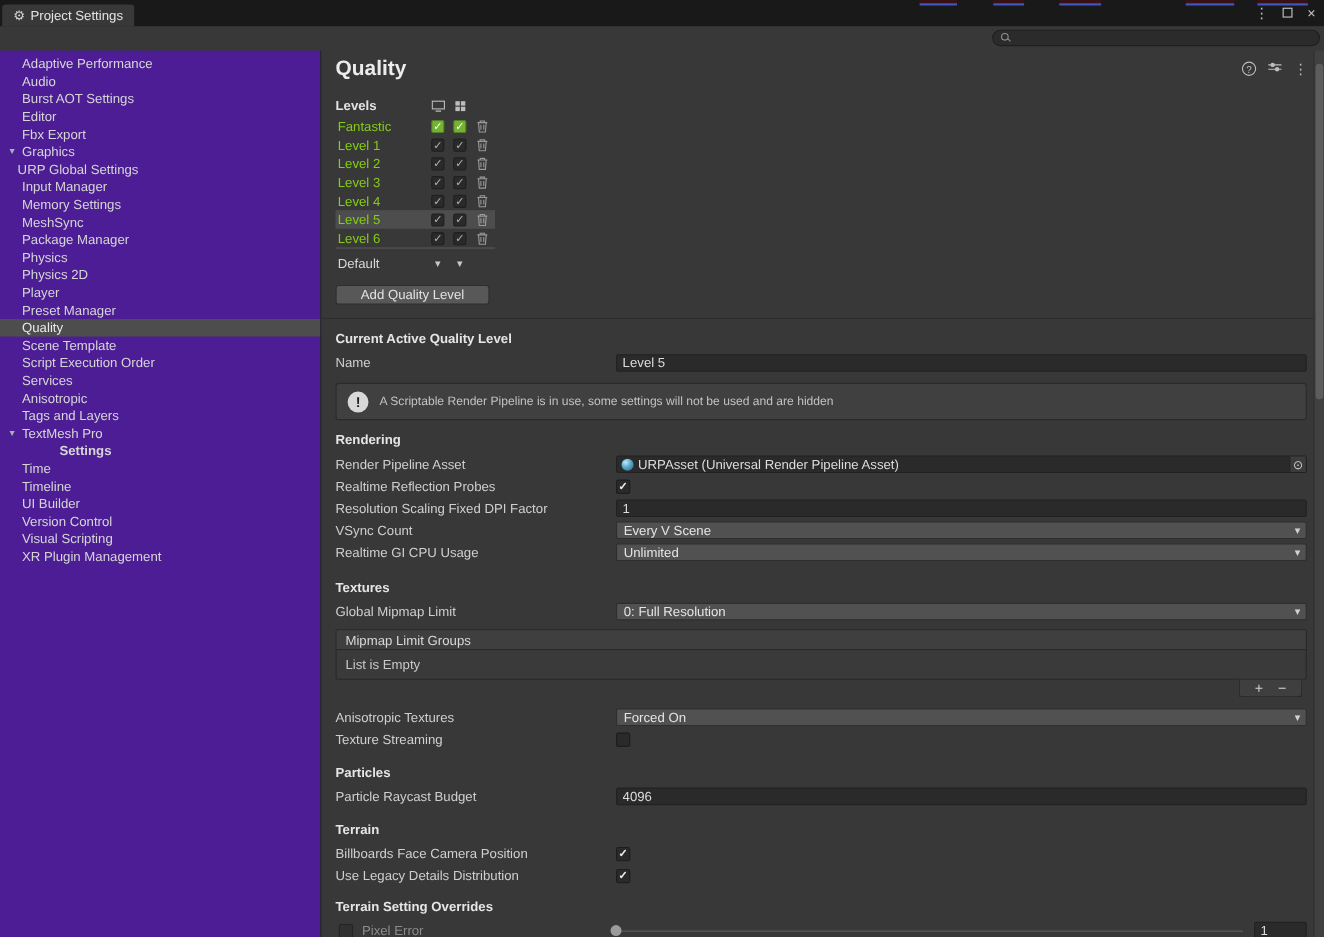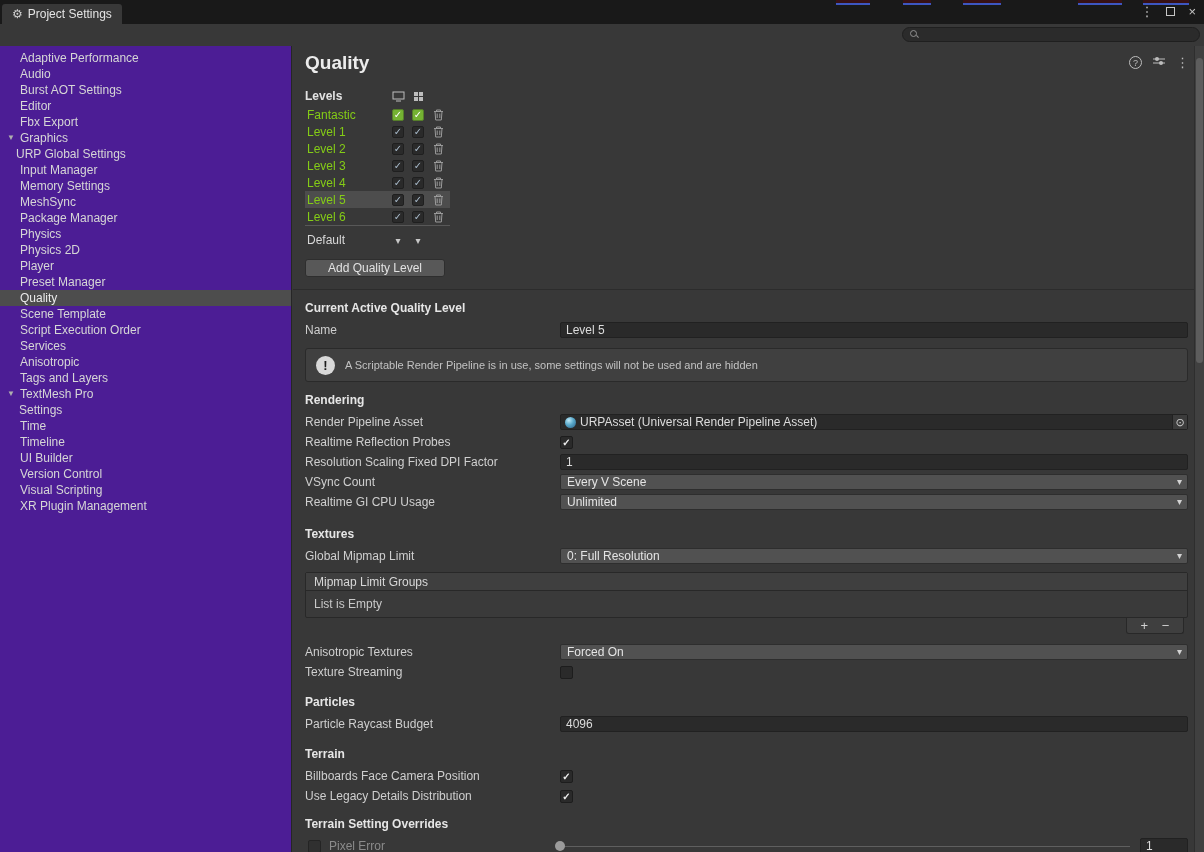--- a/index.html
+++ b/index.html
@@ -32,21 +32,21 @@
                 background: #909090; transform: rotate(45deg); }
 
   
   .sidebar { position: absolute; top: 46px; left: 0; bottom: 0; width: 292px;
              background: #4c1d95; border-right: 1px solid #262626; padding-top: 4px; }
   .side-item { position: relative; height: 16px; line-height: 16px; padding-left: 20px;
                white-space: nowrap; color: #d6d6d6; cursor: default; }
   .side-item.selected { background: #4d4d4d; color: #eaeaea; }
   .side-item .fold { position: absolute; left: 7px; top: 0; font-size: 8px; color: #aeaeae; }
   .side-item.child { padding-left: 16px; }
-  .side-item.child2 { padding-left: 19px; }
+  .side-item.child2 { padding-left: 54px; font-weight: bold; }
 
   
   .content { position: absolute; top: 46px; left: 293px; right: 0; bottom: 0;
              background: #383838; padding: 2px 16px 0 12px; overflow: hidden; }
   .head-icons { position: absolute; top: 9px; right: 15px; display: flex; gap: 10px; align-items: center; }
   .help-circle { width: 13px; height: 13px; border-radius: 50%; border: 1px solid #bdbdbd;
                  color: #bdbdbd; font-size: 9px; display: flex; align-items: center; justify-content: center; }
   .kebab { color: #bdbdbd; font-size: 13px; }
 
   .page-title { font-size: 19px; font-weight: bold; color: #ececec; margin: 4px 0 14px; }

